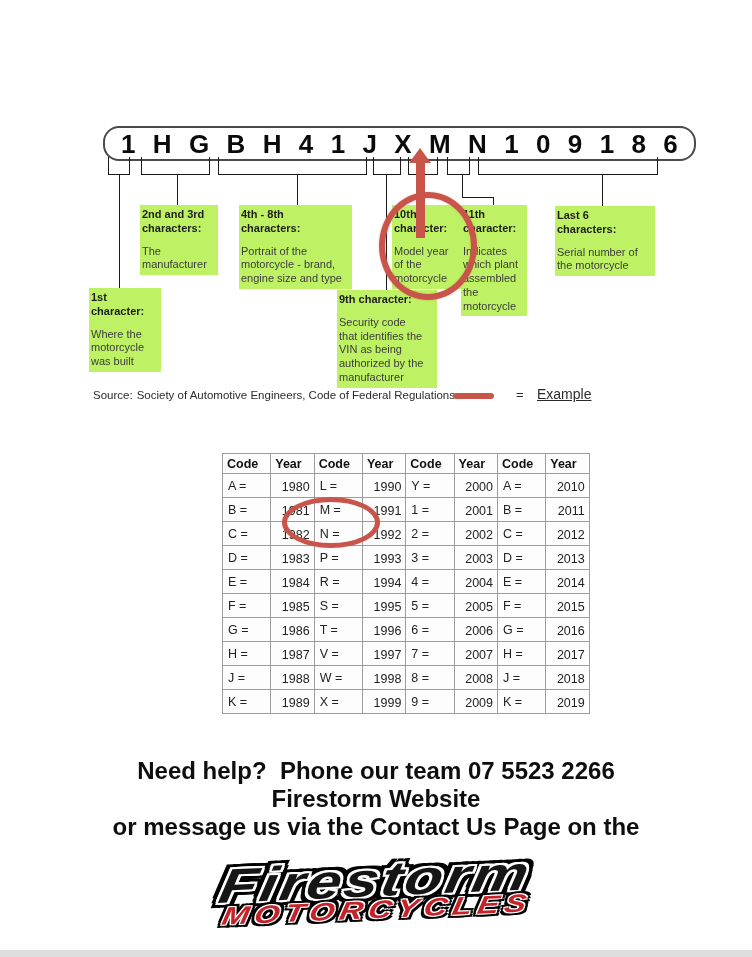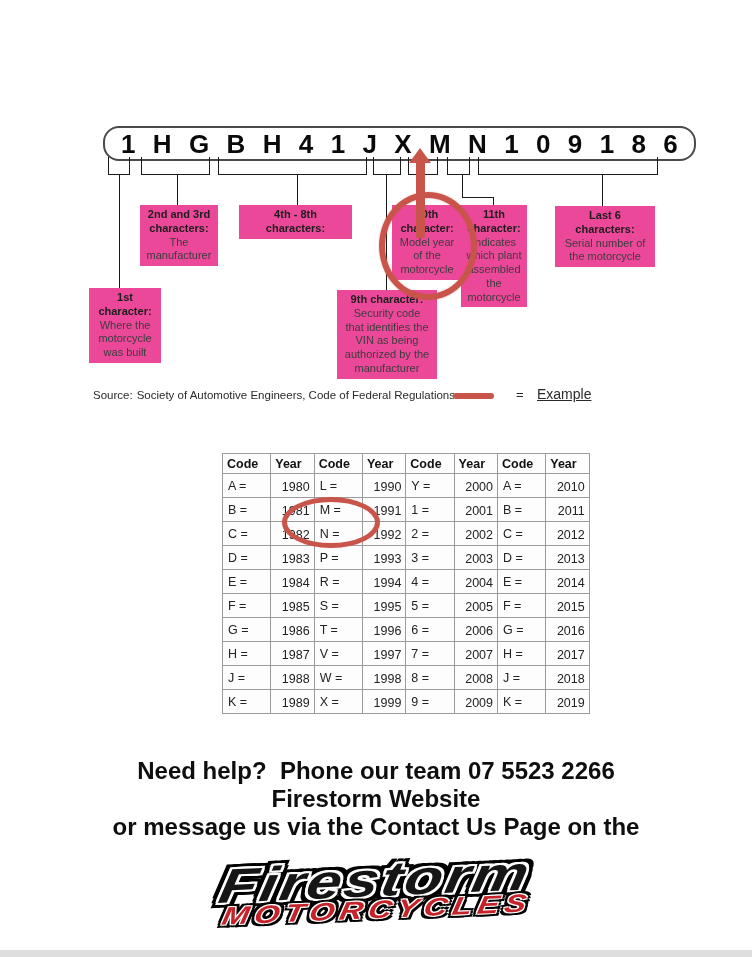--- a/index.html
+++ b/index.html
@@ -18,25 +18,25 @@
     display:flex;align-items:center;justify-content:space-between;
     padding:0 16px;box-sizing:content-box;
   }
   .vinchar{font-size:26px;font-weight:bold;color:#0a0a0a;line-height:1;}
   
   .bracket{position:absolute;top:157px;height:18px;border:1px solid #1a1a1a;border-top:none;box-sizing:border-box;}
   .stem{position:absolute;width:1px;background:#1a1a1a;}
   .hline{position:absolute;height:1px;background:#1a1a1a;}
   
   .callout{
-    position:absolute;background:#ec4899;text-align:center;
+    position:absolute;background:#bef264;text-align:left;
     font-size:11px;line-height:1.25;color:#3c3c3c;padding:3px 2px;
   }
   .callout .h{display:block;font-weight:bold;color:#1d1d1d;white-space:pre-line;}
-  .callout .b{display:block;white-space:pre-line;}
+  .callout .b{display:block;white-space:pre-line;margin-top:9px;}
   .co-first   {left:89px; top:288px;width:68px;}
   .co-second  {left:140px;top:205px;width:74px;}
   .co-fourth8 {left:239px;top:205px;width:109px;}
   .co-ninth   {left:337px;top:290px;width:96px;}
   .co-tenth   {left:392px;top:205px;width:66px;}
   .co-eleventh{left:461px;top:205px;width:62px;}
   .co-last6   {left:555px;top:206px;width:96px;}
   
   .circle-vin{
     position:absolute;left:379px;top:192px;width:86px;height:96px;
@@ -156,20 +156,23 @@
   </div>
   <div class="callout co-second">
     <span class="h">2nd and 3rd
 characters:</span>
     <span class="b">The
 manufacturer</span>
   </div>
   <div class="callout co-fourth8">
     <span class="h">4th - 8th
 characters:</span>
+    <span class="b">Portrait of the
+motorcycle - brand,
+engine size and type</span>
   </div>
   <div class="callout co-ninth">
     <span class="h">9th character:</span>
     <span class="b">Security code
 that identifies the
 VIN as being
 authorized by the
 manufacturer</span>
   </div>
   <div class="callout co-tenth">

